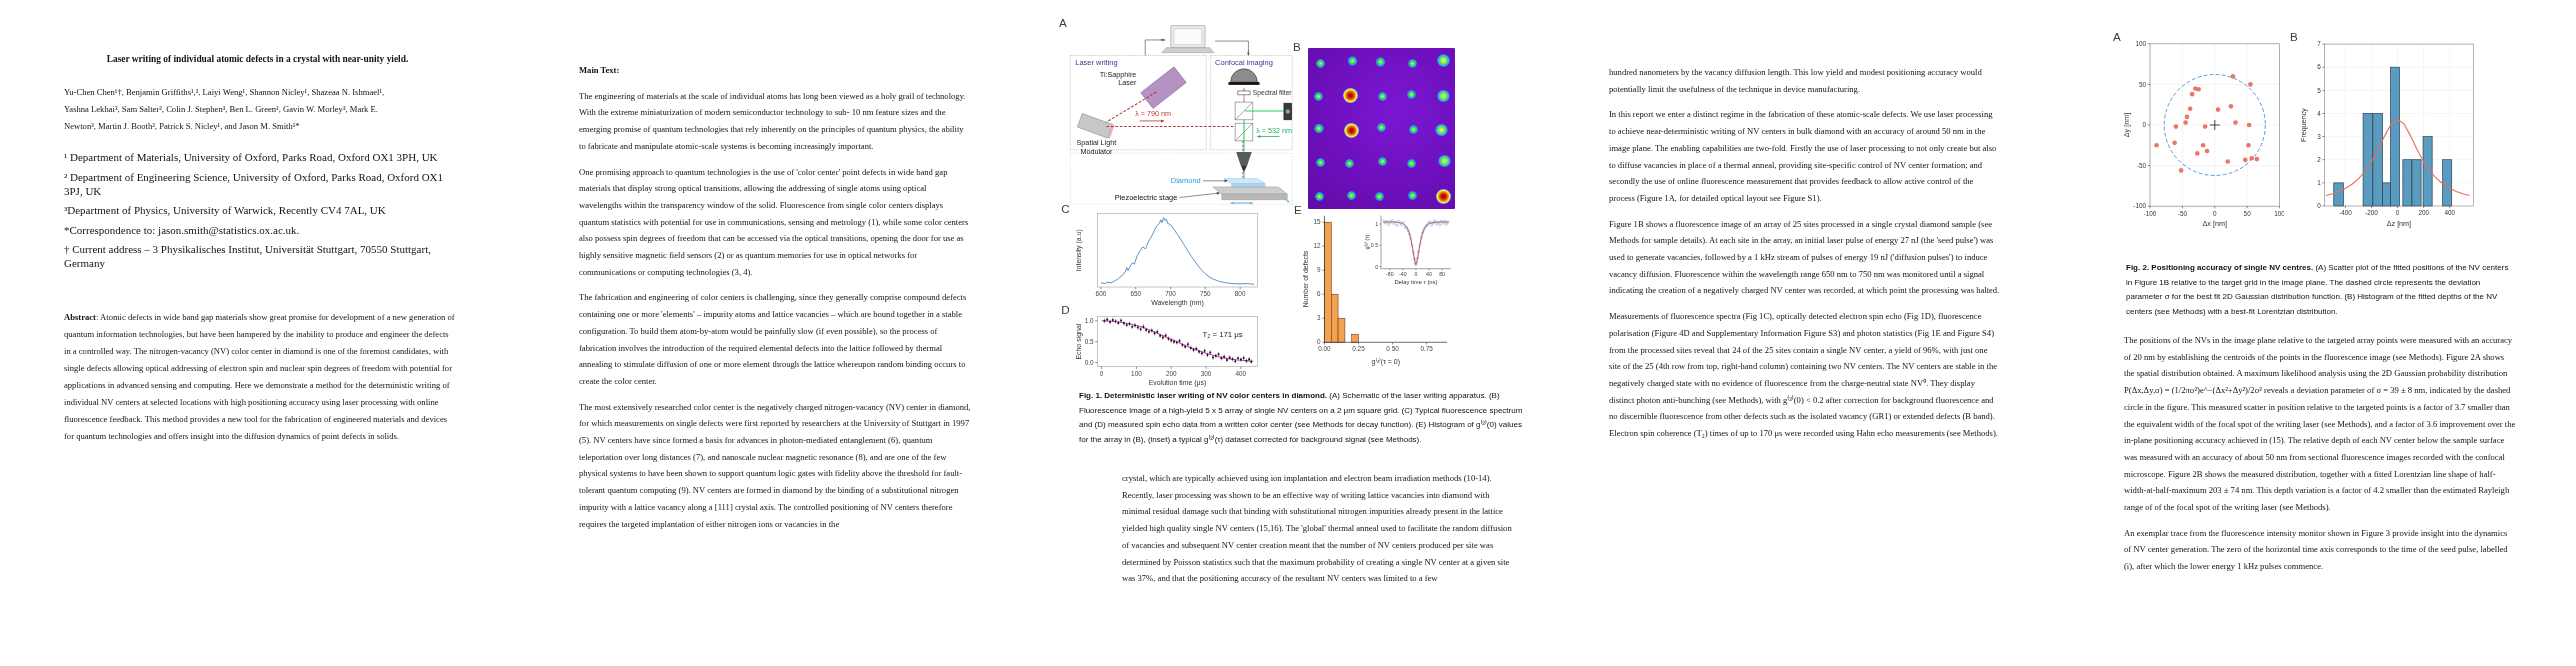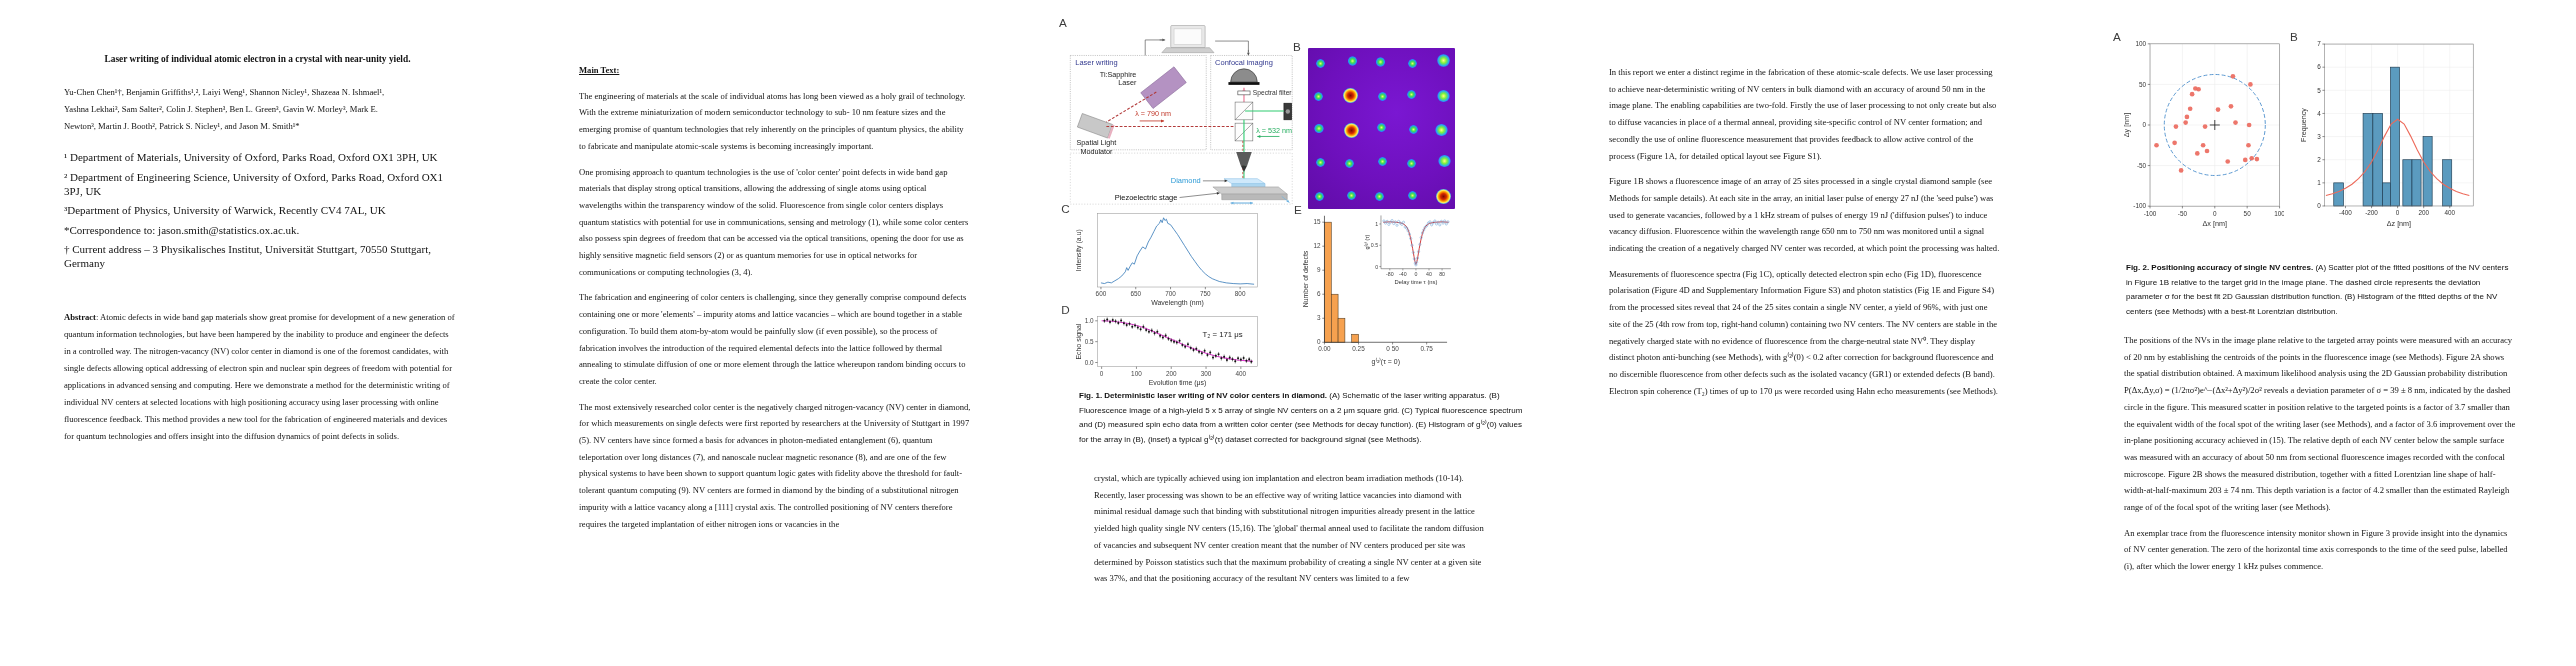--- a/index.html
+++ b/index.html
@@ -7,21 +7,21 @@
           font-family:"Liberation Serif",serif;color:#131313;}
   .page{position:relative;width:515px;height:667px;flex:0 0 515px;overflow:hidden;background:#ffffff;}
   .title{position:absolute;top:53px;left:39px;right:39px;text-align:center;
          font-weight:bold;font-size:9.4px;line-height:13.3px;}
   .authors{position:absolute;top:84px;left:64px;width:393px;font-size:8.6px;line-height:17px;font-family:Liberation Serif, serif;}
   .affils{position:absolute;top:150px;left:64px;width:393px;font-size:11px;}
   .affils p{margin:0 0 5.6px;line-height:14px;}
   .abstract{position:absolute;top:309px;left:64px;width:393px;font-size:8.6px;line-height:17px;}
   .tcol{position:absolute;left:64px;width:392px;font-size:8.6px;}
   .tcol p{margin:0 0 9px 0;line-height:16.7px;}
-  .mh{font-weight:bold;text-decoration:underline;}
+  .mh{font-weight:bold;}
   .caption{position:absolute;font-family:"Liberation Sans",sans-serif;
            font-size:8px;line-height:14.5px;color:#111;}
   .pl{position:absolute;font-family:"Liberation Sans",sans-serif;font-size:11.7px;color:#3c3c3c;}
   .figbox{position:absolute;}
   .abs{position:absolute;}
   #panelB{position:absolute;left:250px;top:32px;width:147px;height:161px;
           background:radial-gradient(circle at 60% 40%, #7a17d2 0%, #6e10bd 55%, #5f0ca6 100%);
           border-radius:1.1px;overflow:hidden;}
   .spot{position:absolute;border-radius:50%;}
   .sg{width:9.4px;height:9.4px;
@@ -31,21 +31,21 @@
   .sr{width:15px;height:15px;
       background:radial-gradient(circle,#7e0b00 0%,#d42a00 28%,#ff9d00 46%,#ffe95c 58%,#28a7ff 72%,rgba(110,16,189,0) 84%);}
   .inset{position:absolute;background:#ffffff;}
 </style>
 </head>
 <body>
 
 <div class="canvas">
 
   <section class="page">
-    <div class="title">Laser writing of individual atomic electron in a crystal with near-unity yield.</div>
+    <div class="title">Laser writing of individual atomic defects in a crystal with near-unity yield.</div>
     <div class="authors">
       <div>Yu-Chen Chen¹†, Benjamin Griffiths¹,², Laiyi Weng¹, Shannon Nicley¹, Shazeaa N. Ishmael¹,</div>
       <div>Yashna Lekhai³, Sam Salter², Colin J. Stephen³, Ben L. Green³, Gavin W. Morley³, Mark E.</div>
       <div>Newton³, Martin J. Booth², Patrick S. Nicley¹, and Jason M. Smith¹*</div>
     </div>
     <div class="affils">
       <p>¹ Department of Materials, University of Oxford, Parks Road, Oxford OX1 3PH, UK</p>
       <p>² Department of Engineering Science, University of Oxford, Parks Road, Oxford OX1 3PJ, UK</p>
       <p>³Department of Physics, University of Warwick, Recently CV4 7AL, UK</p>
       <p>*Correspondence to:  jason.smith@statistics.ox.ac.uk.</p>
@@ -408,27 +408,28 @@
             <circle cx="137.98130841121497" cy="24.896" r="2" fill="none" stroke="#74a9d8" stroke-width="1"></circle>
             <circle cx="140.92523364485982" cy="18.751999999999995" r="2" fill="none" stroke="#74a9d8" stroke-width="1"></circle>
             <circle cx="143.86915887850466" cy="21.823999999999998" r="2" fill="none" stroke="#74a9d8" stroke-width="1"></circle>
             <circle cx="146.81308411214954" cy="17.983999999999995" r="2" fill="none" stroke="#74a9d8" stroke-width="1"></circle>
             <circle cx="149.7570093457944" cy="23.359999999999985" r="2" fill="none" stroke="#74a9d8" stroke-width="1"></circle>
             <circle cx="152.70093457943926" cy="19.519999999999996" r="2" fill="none" stroke="#74a9d8" stroke-width="1"></circle>
           </svg>
       </div>
     </div>
     <div class="caption" style="left:49px;top:389px;width:444px;"><b>Fig. 1. Deterministic laser writing of NV color centers in diamond.</b><span> (A) Schematic of the laser writing apparatus. (B) Fluorescence image of a high-yield 5 x 5 array of single NV centers on a 2 μm square grid. (C) Typical fluorescence spectrum and (D) measured spin echo data from a written color center (see Methods for decay function). (E) Histogram of g⁽²⁾(0) values for the array in (B), (inset) a typical g⁽²⁾(τ) dataset corrected for background signal (see Methods).</span></div>
-    <div class="tcol" style="top:470px;">
+    <div class="tcol" style="top:470px;margin-left:28px;">
       <p>crystal, which are typically achieved using ion implantation and electron beam irradiation methods (10-14). Recently, laser processing was shown to be an effective way of writing lattice vacancies into diamond with minimal residual damage such that binding with substitutional nitrogen impurities already present in the lattice yielded high quality single NV centers (15,16). The 'global' thermal anneal used to facilitate the random diffusion of vacancies and subsequent NV center creation meant that the number of NV centers produced per site was determined by Poisson statistics such that the maximum probability of creating a single NV center at a given site was 37%, and that the positioning accuracy of the resultant NV centers was limited to a few</p>
     </div>
   </section>
 
   <section class="page">
     <div class="tcol" style="top:64px;">
+      <p>hundred nanometers by the vacancy diffusion length. This low yield and modest positioning accuracy would potentially limit the usefulness of the technique in device manufacturing.</p>
       <p>In this report we enter a distinct regime in the fabrication of these atomic-scale defects. We use laser processing to achieve near-deterministic writing of NV centers in bulk diamond with an accuracy of around 50 nm in the image plane. The enabling capabilities are two-fold. Firstly the use of laser processing to not only create but also to diffuse vacancies in place of a thermal anneal, providing site-specific control of NV center formation; and secondly the use of online fluorescence measurement that provides feedback to allow active control of the process (Figure 1A, for detailed optical layout see Figure S1).</p>
       <p>Figure 1B shows a fluorescence image of an array of 25 sites processed in a single crystal diamond sample (see Methods for sample details). At each site in the array, an initial laser pulse of energy 27 nJ (the 'seed pulse') was used to generate vacancies, followed by a 1 kHz stream of pulses of energy 19 nJ ('diffusion pulses') to induce vacancy diffusion. Fluorescence within the wavelength range 650 nm to 750 nm was monitored until a signal indicating the creation of a negatively charged NV center was recorded, at which point the processing was halted.</p>
       <p>Measurements of fluorescence spectra (Fig 1C), optically detected electron spin echo (Fig 1D), fluorescence polarisation (Figure 4D and Supplementary Information Figure S3) and photon statistics (Fig 1E and Figure S4) from the processed sites reveal that 24 of the 25 sites contain a single NV center, a yield of 96%, with just one site of the 25 (4th row from top, right-hand column) containing two NV centers. The NV centers are stable in the negatively charged state with no evidence of fluorescence from the charge-neutral state NV⁰. They display distinct photon anti-bunching (see Methods), with g⁽²⁾(0) &lt; 0.2 after correction for background fluorescence and no discernible fluorescence from other defects such as the isolated vacancy (GR1) or extended defects (B band). Electron spin coherence (T₂) times of up to 170 μs were recorded using Hahn echo measurements (see Methods).</p>
     </div>
   </section>
 
   <section class="page">
     <div class="figbox" id="fig2" style="left:53px;top:29px;width:372px;height:222px;">
       <div class="pl" style="left:0px;top:1.1px;">A</div>
       <svg id="svg2A" class="abs" style="left:6.7px;top:7.8px;" width="164" height="196" viewBox="0 0 295 352">

